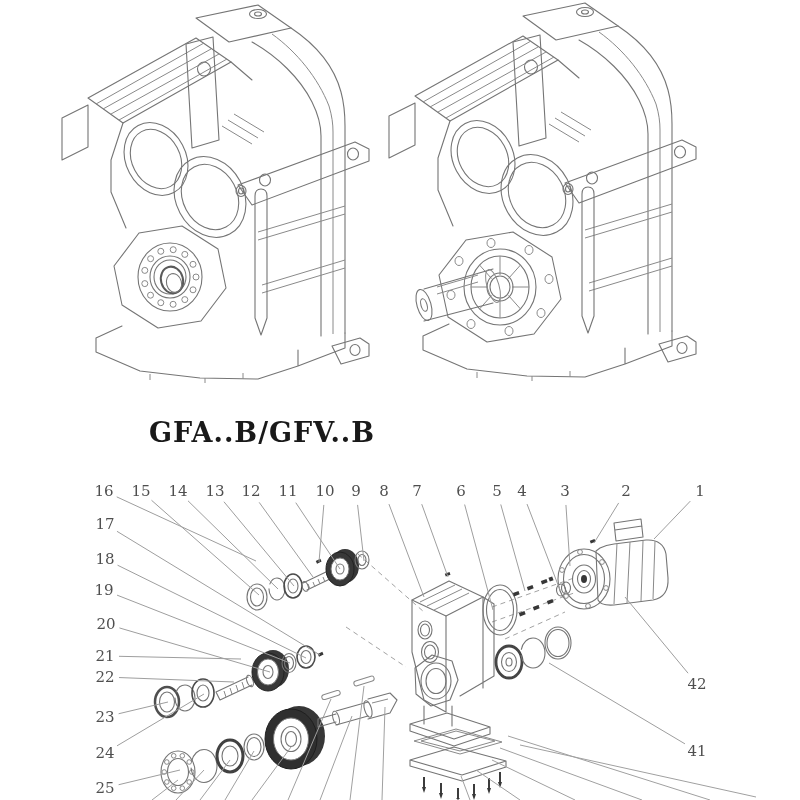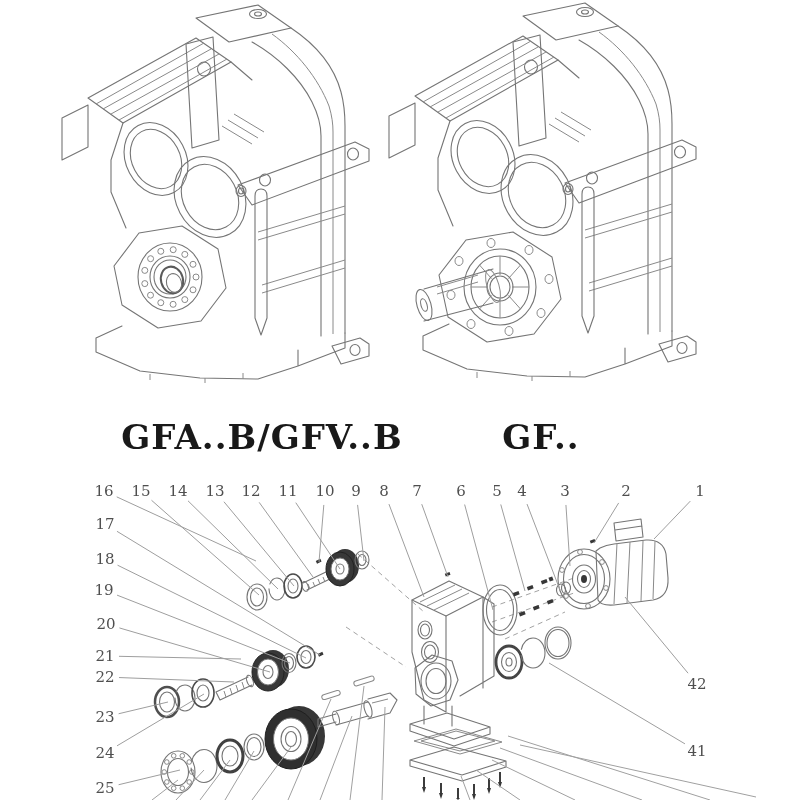--- a/index.html
+++ b/index.html
@@ -1,19 +1,19 @@
 <!DOCTYPE html>
 <html><head>
 <meta charset="utf-8">
 <style>
   html,body{margin:0;padding:0;background:#ffffff;}
   .stage{position:relative;width:800px;height:800px;background:#ffffff;overflow:hidden;
          font-family:"DejaVu Serif","Liberation Serif",serif;}
   .stage svg{position:absolute;left:0;top:0;}
-  .model-label{position:absolute;font-weight:700;color:#191919;font-size:34px;
+  .model-label{position:absolute;font-weight:700;color:#191919;font-size:27px;
                letter-spacing:1px;text-align:center;white-space:nowrap;}
   #label-left{left:92px;top:417px;width:340px;}
   #label-right{left:451px;top:417px;width:180px;}
   .ln{stroke:#757575;fill:none;stroke-width:1.1;stroke-linejoin:round;stroke-linecap:round;}
   .ln2{stroke:#8a8a8a;fill:none;stroke-width:1;stroke-linejoin:round;}
   .dk{fill:#373737;stroke:none;}
   .dash{stroke:#a3a3a3;stroke-width:1;fill:none;stroke-dasharray:5 4;}
   .cut{stroke:#a0a0a0;stroke-width:1;fill:none;}
   #callout-layer line{stroke:#9e9e9e;stroke-width:1;}
   #callout-layer text{fill:#4f4f4f;font-family:"DejaVu Serif","Liberation Serif",serif;
@@ -329,15 +329,14 @@
           <text x="105" y="793">25</text>
           <line x1="684.9664975677107" y1="743.8449444997199" x2="549" y2="663"></line>
           <text x="697" y="756">41</text>
           <line x1="688.0740520035208" y1="673.2144795042543" x2="625" y2="597"></line>
           <text x="697" y="689">42</text>
         </g>
   </g>
 </svg>
 
 <div class="model-label" id="label-left">GFA..B/GFV..B</div>
-<div class="model-label" id="label-right">GF..</div>
 
 </div>
 
 </body></html>

